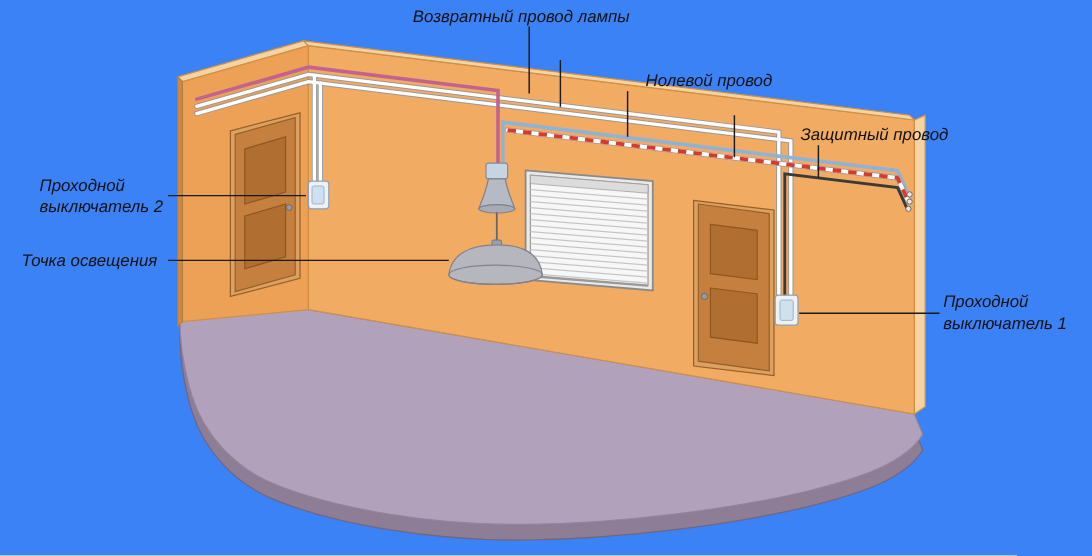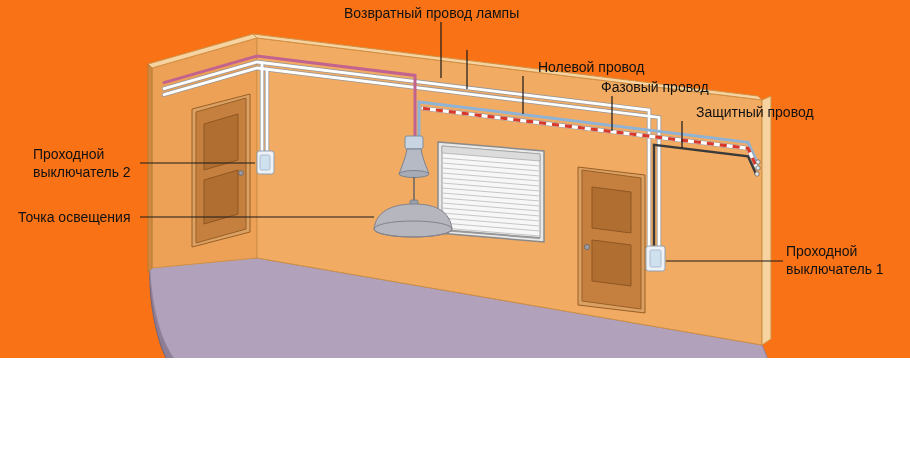--- a/index.html
+++ b/index.html
@@ -1,17 +1,17 @@
 <!DOCTYPE html>
 <html><head>
 <meta charset="utf-8">
 <style>
   html,body{margin:0;padding:0;background:#ffffff;}
-  .scene{position:relative;width:910px;height:358px;background:#f97316;overflow:hidden;
-         font-family:"Liberation Sans",sans-serif;}
+  .scene{position:relative;width:910px;height:463px;background:#3b82f6;overflow:hidden;
+         font-family:"Liberation Sans",sans-serif;font-style:italic;}
   .scene svg{position:absolute;left:0;top:0;}
   .lbl{position:absolute;font-size:14px;line-height:1.25;color:#111;white-space:pre-line;}
   .leader{stroke:#1a1a1a;stroke-width:1.2;fill:none;}
   .wu{fill:none;stroke:#98989a;stroke-width:4.4;stroke-linecap:round;}
   .ww{fill:none;stroke:#ffffff;stroke-width:2.8;stroke-linecap:round;}
   .wirecol{fill:none;stroke-width:3;stroke-linecap:round;}
   .slats{stroke:#c6c6c6;stroke-width:1;fill:none;}
 </style>
 </head>
 <body>
@@ -120,20 +120,19 @@
       <line class="leader" x1="612" y1="96" x2="612" y2="131"></line>
       <line class="leader" x1="682" y1="121" x2="682" y2="148"></line>
       <line class="leader" x1="140" y1="163" x2="255" y2="163"></line>
       <line class="leader" x1="140" y1="217" x2="374" y2="217"></line>
       <line class="leader" x1="783" y1="261" x2="666" y2="261"></line>
     </g>
   </svg>
 
   <div class="lbl" style="left:344px;top:5px;">Возвратный провод лампы</div>
   <div class="lbl" style="left:538px;top:59px;">Нолевой провод</div>
-  <div class="lbl" style="left:601px;top:79px;">Фазовый провод</div>
-  <div class="lbl" style="left:696px;top:104px;">Защитный провод</div>
+  <div class="lbl" style="left:667px;top:104px;">Защитный провод</div>
   <div class="lbl" style="left:33px;top:146px;">Проходной
 выключатель 2</div>
   <div class="lbl" style="left:18px;top:209px;text-align:center;">Точка освещения</div>
   <div class="lbl" style="left:786px;top:243px;">Проходной
 выключатель 1</div>
 </div>
 
 </body></html>

